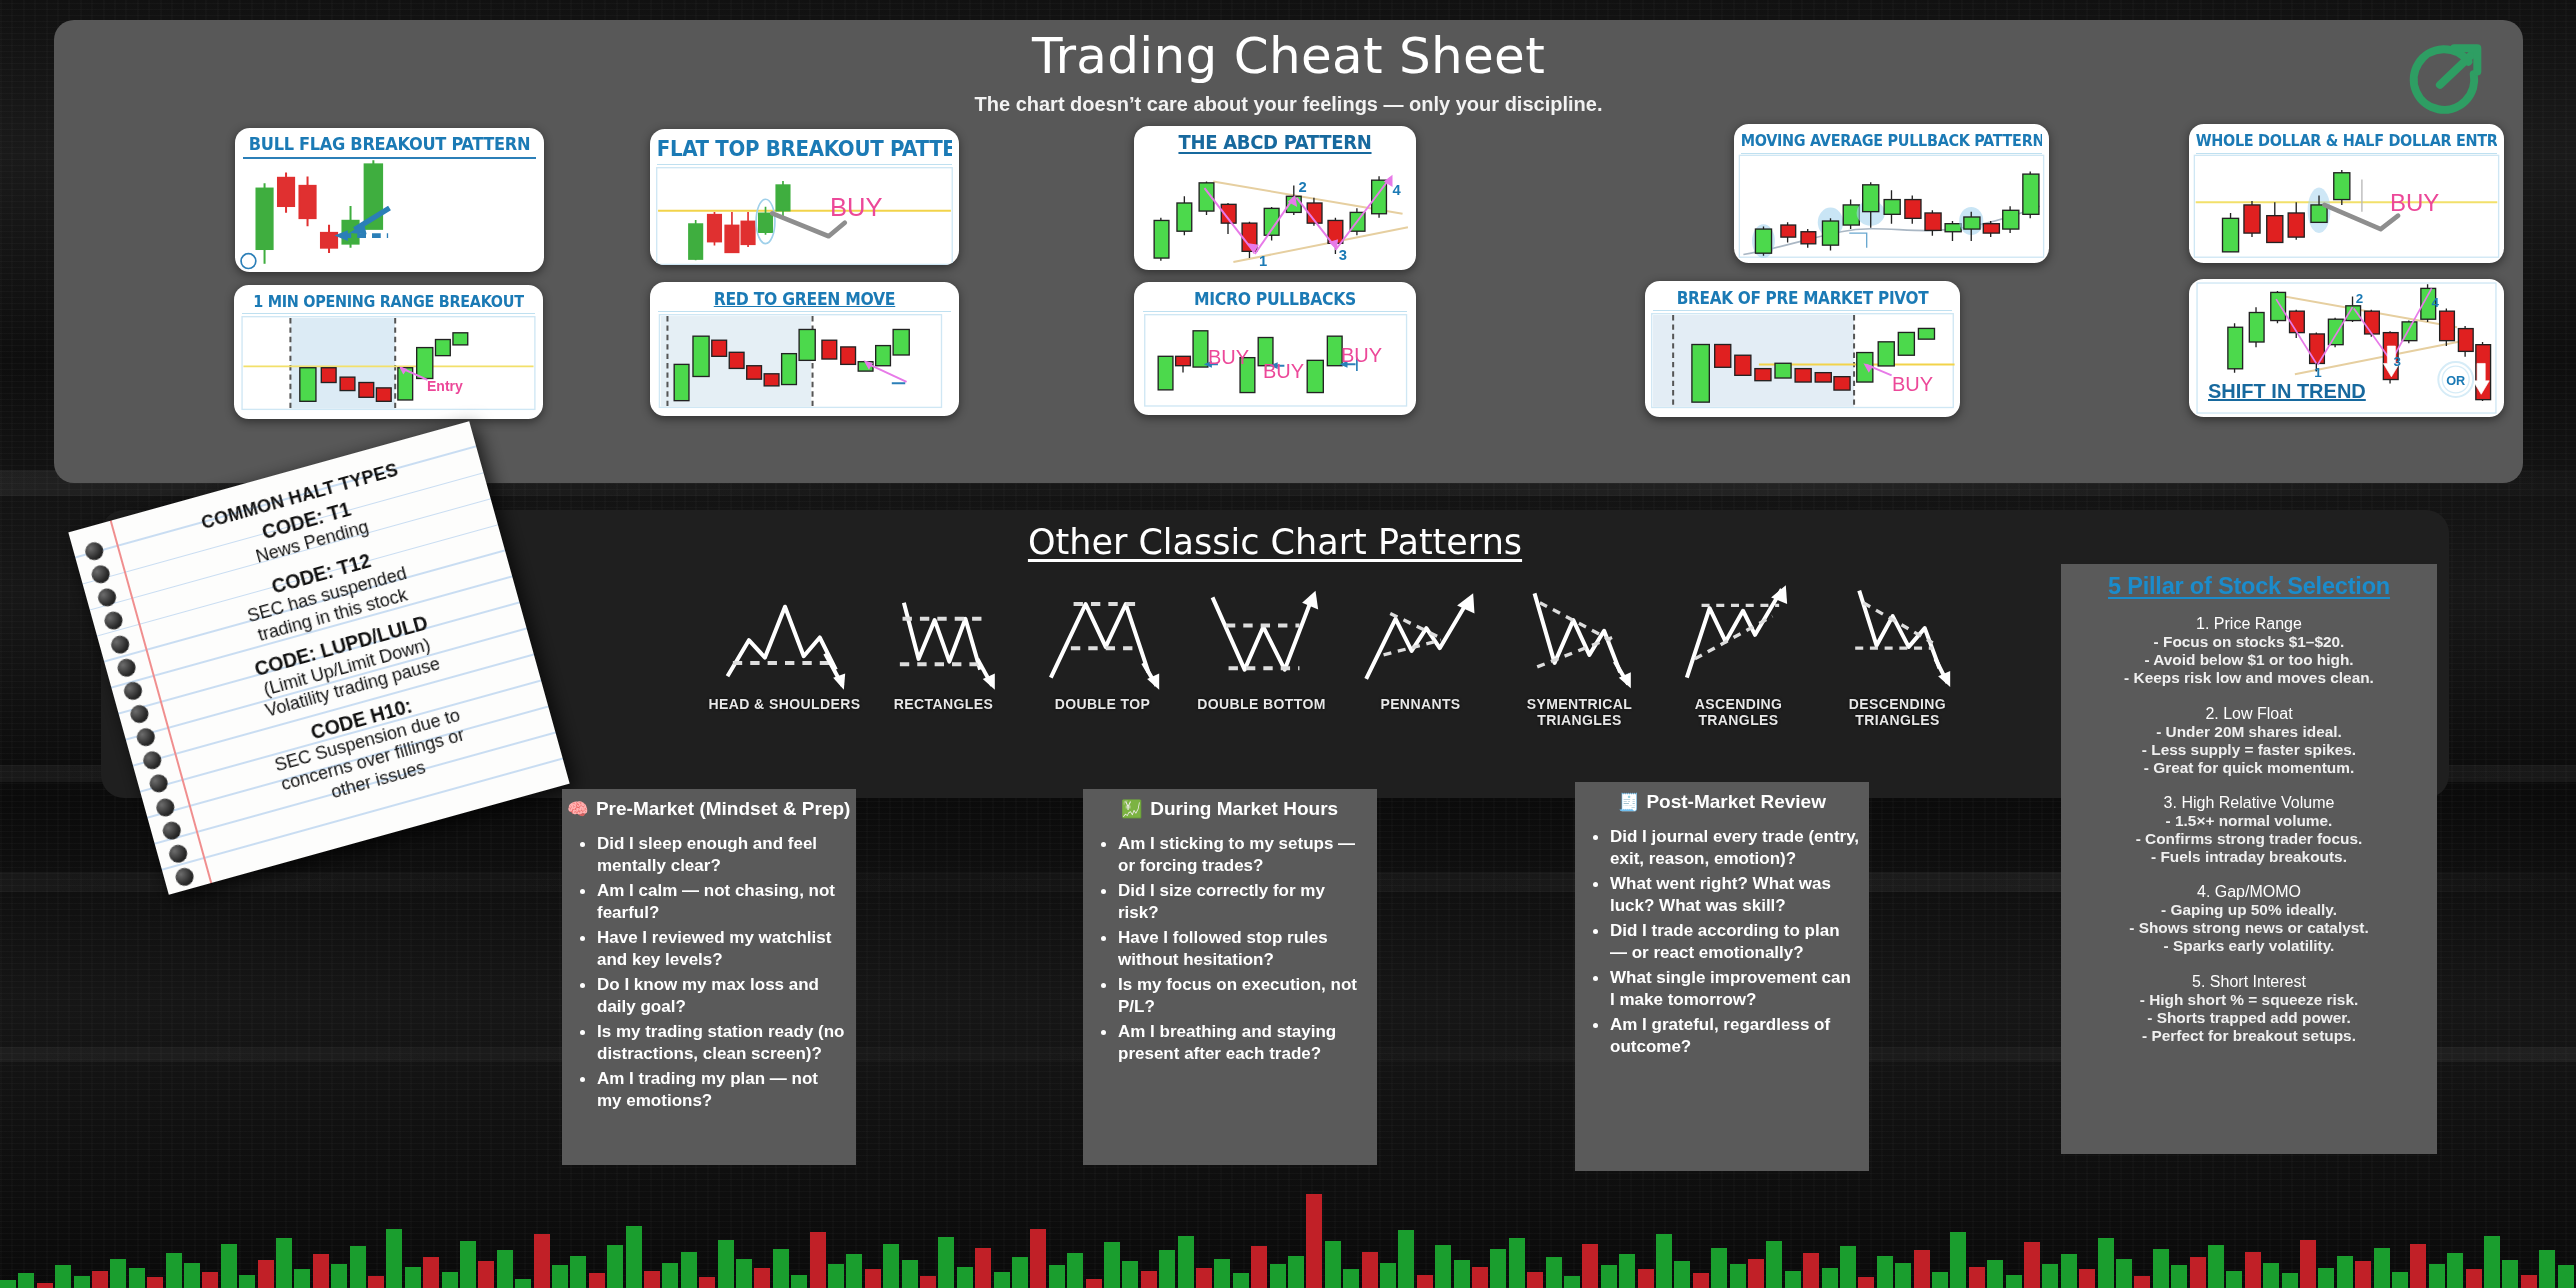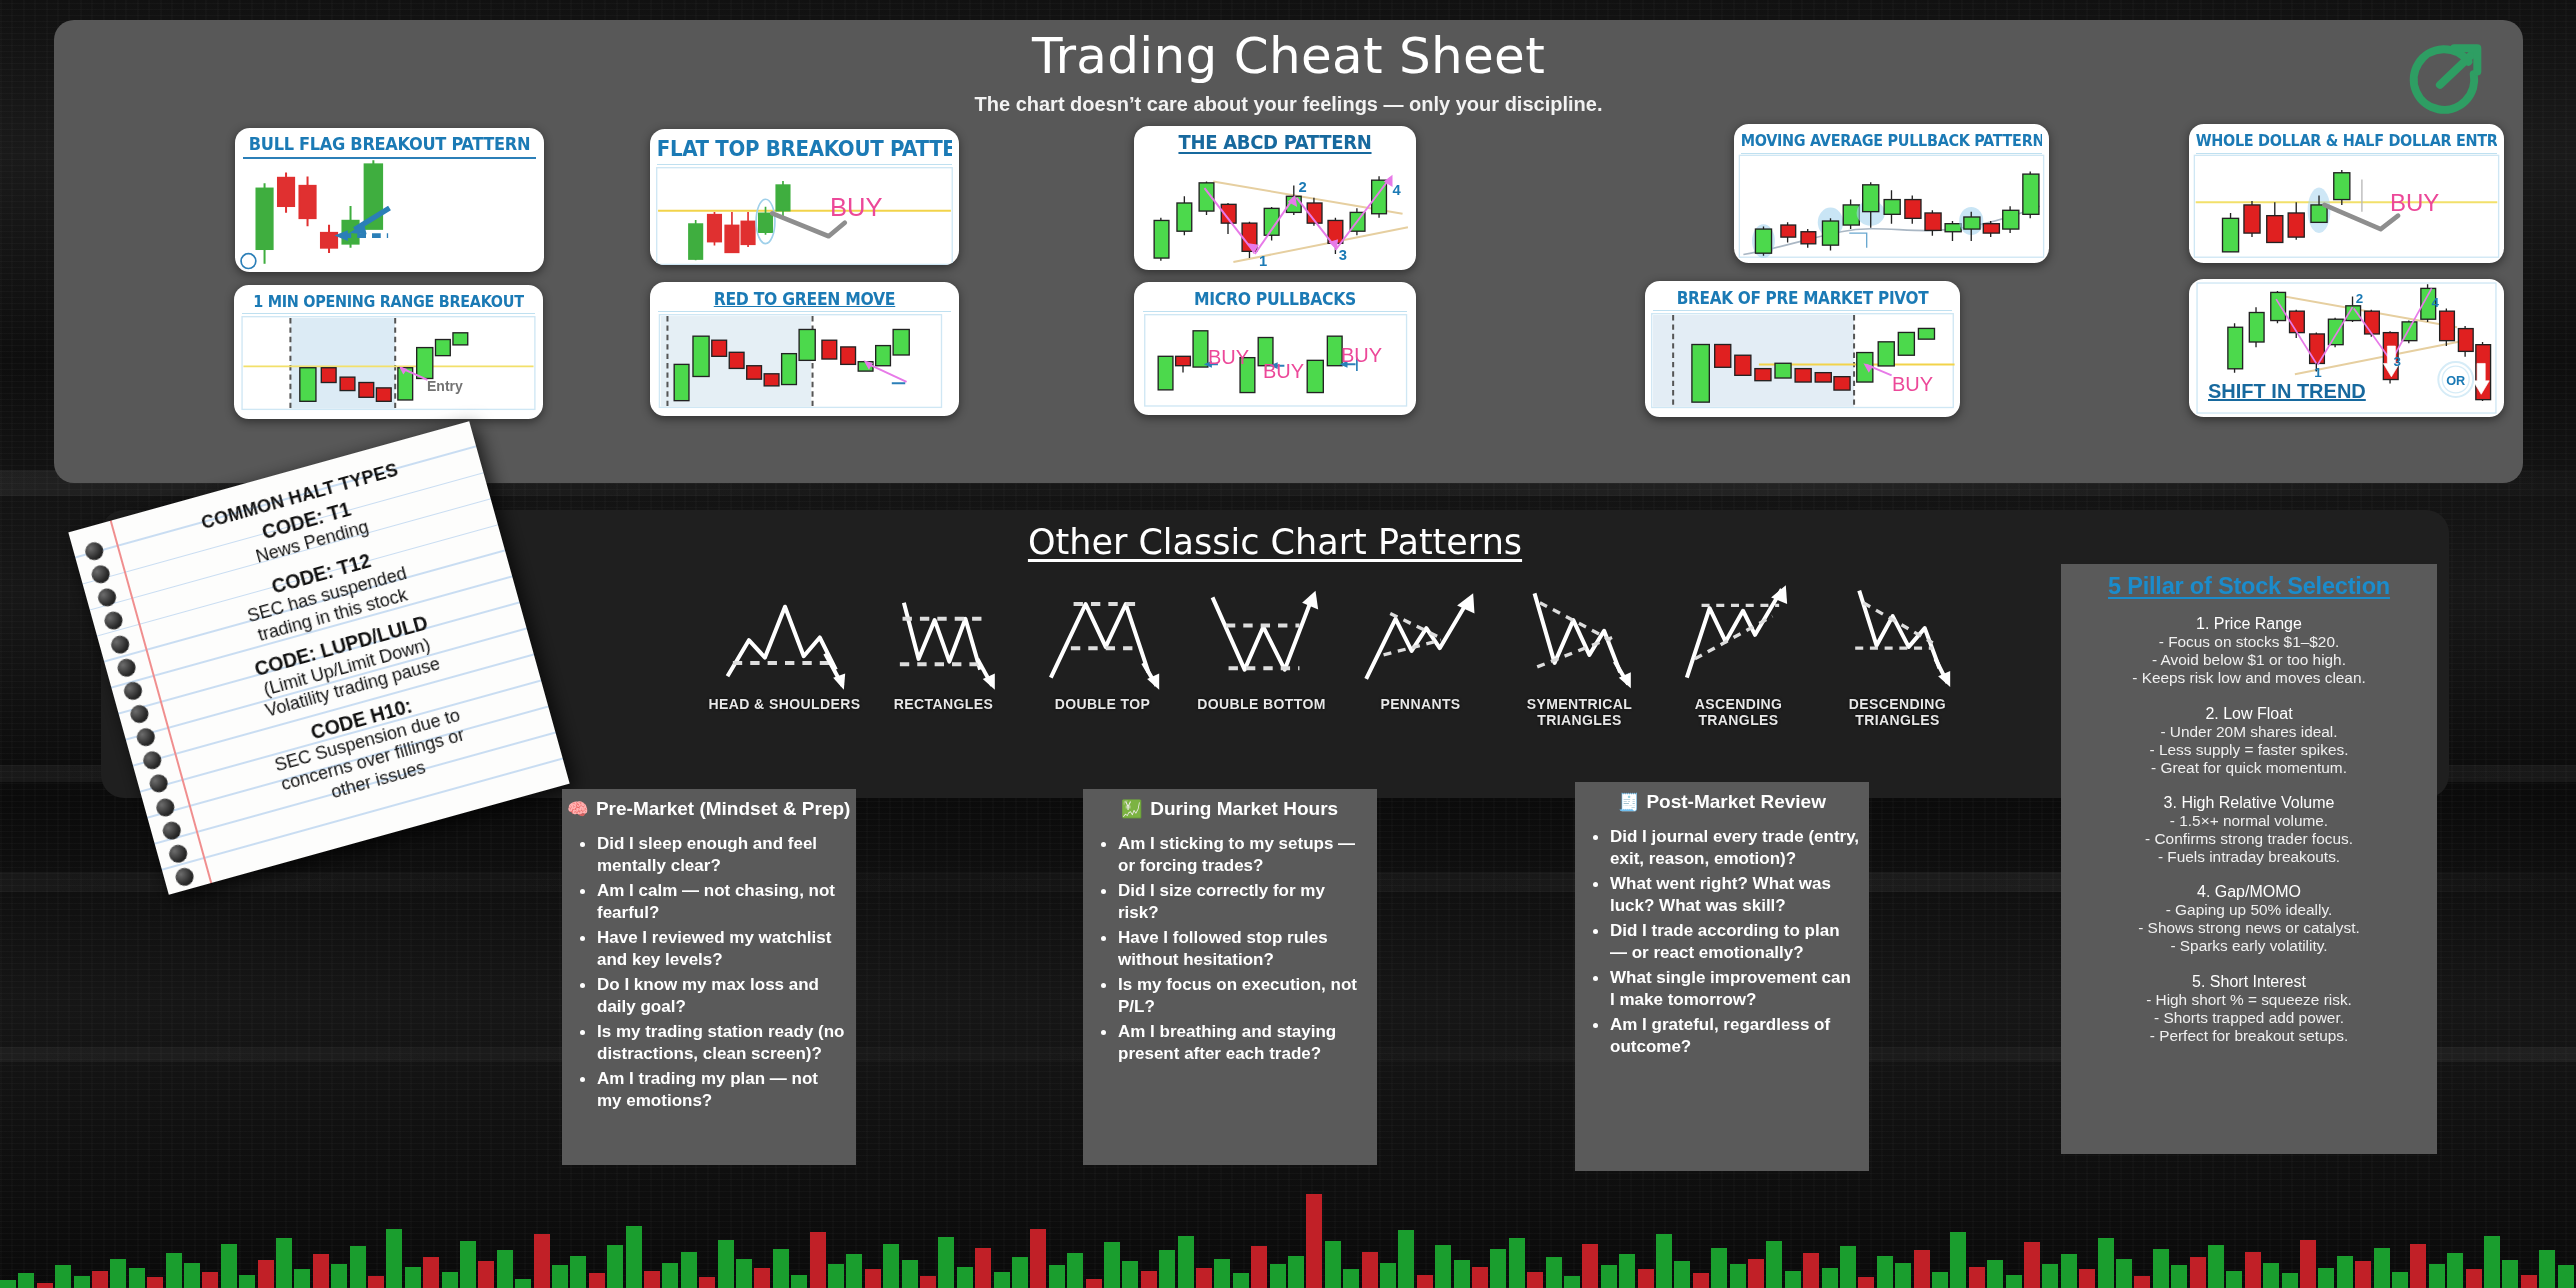--- a/index.html
+++ b/index.html
@@ -41,21 +41,21 @@
   }
   .pcard-title {
     text-align:center; color:#1b7ab5; font-weight:800; letter-spacing:-0.3px;
     font-family:"DejaVu Sans Condensed","Liberation Sans Narrow","Liberation Sans",sans-serif;
     white-space:nowrap; overflow:hidden;
   }
   .pcard-title.tt-serifline { color:#17699e; text-decoration: underline; text-underline-offset:2.7px; }
   .pcard-body { position:relative; width:100%; }
   .plot { position:absolute; inset:0; }
   .buy-lbl { position:absolute; color:#ec4899; font-weight:400; font-family:"Liberation Sans",sans-serif; }
-  .entry-lbl { position:absolute; color:#737373; font-weight:800; }
+  .entry-lbl { position:absolute; color:#ec4899; font-weight:800; }
   .shift-lbl { position:absolute; color:#17699e; font-weight:700; text-decoration:underline; }
 
   
   .mid-panel {
     position:absolute; left:101px; top:510px; width:2348px; height:288px;
     background:#1f1f1f; border-radius:23px;
   }
   .mid-title {
     text-align:center; color:#fff; font-size:35px; font-weight:400; padding-top:12px;
     text-decoration:underline; text-underline-offset:5.4px;
@@ -111,21 +111,21 @@
   .pillar {
     position:absolute; left:2061px; top:564px; width:376px; height:590px;
     background:#5a5a5a; padding: 9.4px 8px 5.4px;
   }
   .pillar-title {
     color:#1b8ccc; font-size:23.5px; font-weight:700; text-align:center;
     text-decoration:underline; text-underline-offset:3.4px; letter-spacing:-0.2px;
   }
   .pillar-body { margin-top:14.8px; text-align:center; }
   .pl-h { color:#fff; font-size:16px; font-weight:400; }
-  .pl-l { color:#f0f0f0; font-size:15.4px; font-weight:400; }
+  .pl-l { color:#f0f0f0; font-size:15.4px; font-weight:700; }
   .pl-gap { height:17.4px; }
 
   
   .volume { position:absolute; left:0; bottom:0; width:2576px; height:127px; }
   .vbar { position:absolute; bottom:0; }
   .vgreen { background:#1a9e2e; }
   .vred   { background:#c12027; }
 </style>
 </head>
 <body>

